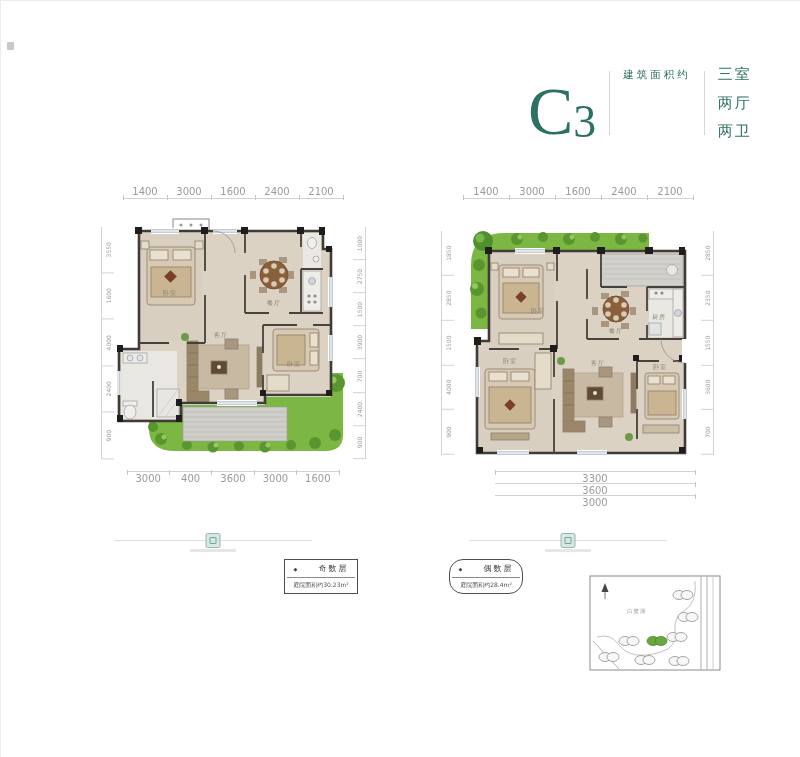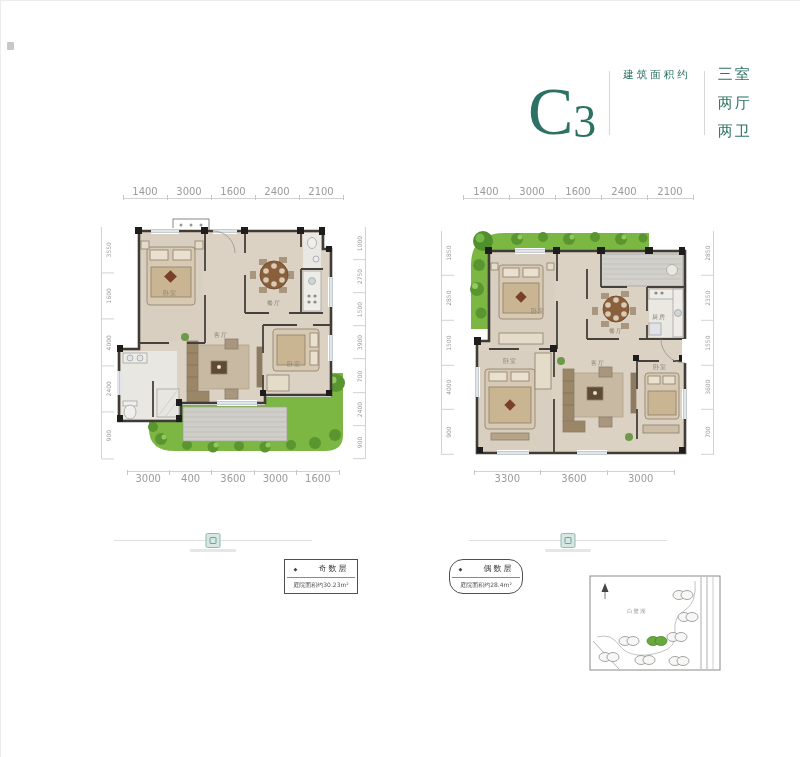--- a/index.html
+++ b/index.html
@@ -277,21 +277,21 @@
         <span class="seg">4000</span>
         <span class="seg">900</span>
       </div>
     <div class="vdim side-right" style="left:262px;top:44px;height:224px;">
         <span class="seg">2850</span>
         <span class="seg">2350</span>
         <span class="seg">1550</span>
         <span class="seg">3600</span>
         <span class="seg">700</span>
       </div>
-    <div class="hdim below" style="left:35px;top:284px;width:200px;">
+    <div class="hdim below" style="left:56px;top:284px;width:200px;flex-direction:column;">
         <span class="seg">3300</span>
         <span class="seg">3600</span>
         <span class="seg">3000</span>
       </div>
 
     <svg class="plan-svg" style="left:20px;top:34px;" width="238" height="240" viewBox="0 0 238 240">
 
       <path d="M12,108 L12,44 Q12,12 46,12 L190,12 L190,30 L30,30 L30,108 Z" fill="#7cb743"></path>
       <g fill="#59962f">
         <circle cx="24" cy="20" r="10" fill="#4f8f2c"></circle>

